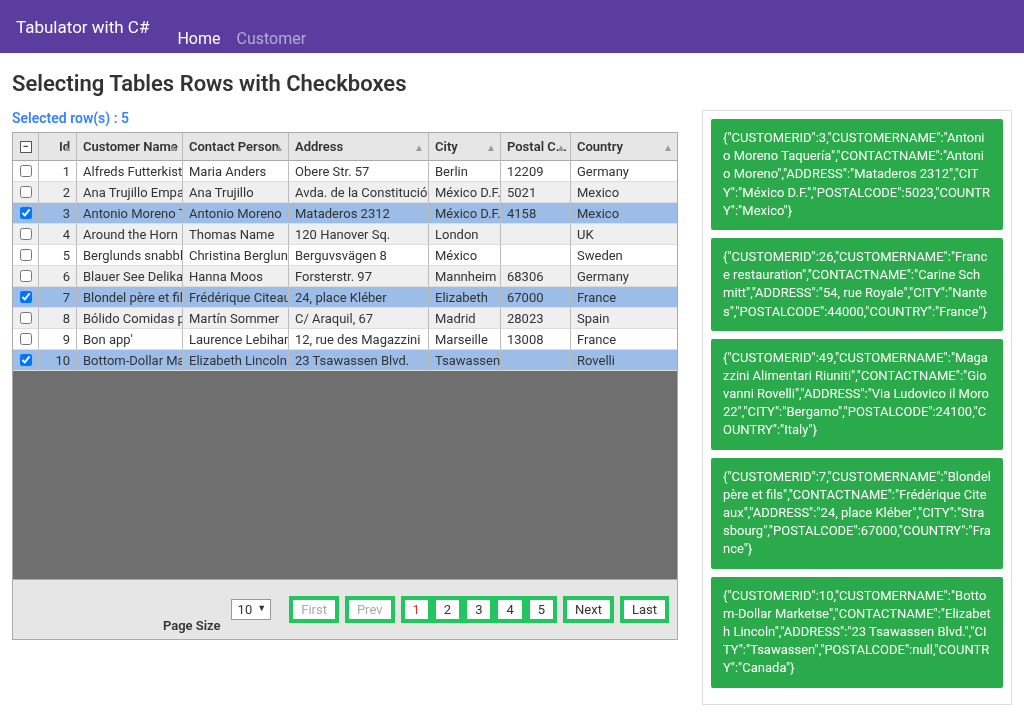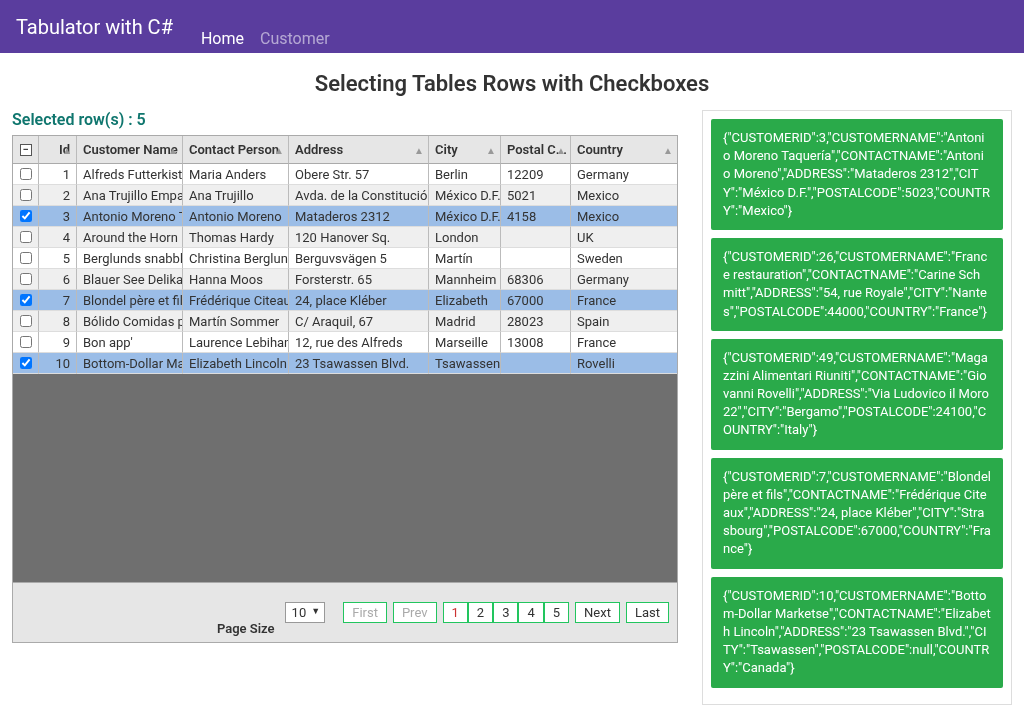--- a/index.html
+++ b/index.html
@@ -1,26 +1,26 @@
 <!DOCTYPE html>
 <html><head>
 <meta charset="utf-8">
 <style>
   * { box-sizing: border-box; margin: 0; padding: 0; }
   body { font-family: -apple-system, BlinkMacSystemFont, "Segoe UI", Roboto, sans-serif; font-size: 13px; color: #333; background: #fff; }
   .navbar { background: #5a3d9e; color: #fff; display: flex; align-items: center; padding: 0 16px; height: 53px; }
-  .navbar .brand { font-size: 20px; font-weight: 400; margin-right: 28px; color:#fff;}
+  .navbar .brand { font-size: 17px; font-weight: 400; margin-right: 28px; color:#fff;}
   .navbar a { color: #fff; text-decoration: none; font-size: 16px; margin-right: 16px; margin-top: 24px; }
   .navbar a.dim { color: rgba(255,255,255,0.55); }
   .page { padding: 18px 12px; }
-  h2.title { text-align: center; font-size: 22px; font-weight: 600; color: #333; margin-bottom: 14px; }
+  h2.title { text-align: left; font-size: 22px; font-weight: 600; color: #333; margin-bottom: 14px; }
   .layout { display: flex; gap: 24px; align-items:flex-start; }
   .left { flex: 1 1 auto; }
   .right { flex: 0 0 310px; border:1px solid #ddd; padding:8px; min-height:500px; }
-  .selcount { color: #0f766e; font-weight: 600; font-size: 16px; margin-bottom: 6px; }
+  .selcount { color: #3b82f6; font-weight: 600; font-size: 14px; margin-bottom: 6px; }
   .grid { border: 1px solid #aaa; background: #7a7a7a; display:flex; flex-direction:column; height:508px;}
   .grid-header, .grid-row { display: flex; align-items: stretch; }
   .grid-header { background: #e6e6e6; color:#333; font-weight:600; }
   .cell { border-right: 1px solid #bbb; padding: 4px 6px; display:flex; align-items:center; white-space:nowrap; overflow:hidden; text-overflow:ellipsis; font-size:13px;}
   .grid-header .cell { border-bottom:1px solid #aaa; position:relative; padding:6px 6px;}
   .c-chk { flex: 0 0 26px; justify-content:center; }
   .c-id  { flex: 0 0 38px; justify-content: flex-end; }
   .c-name{ flex: 0 0 106px; }
   .c-contact{ flex: 0 0 106px; text-align: right;}
   .c-addr{ flex: 0 0 140px;}
@@ -31,21 +31,21 @@
   .grid-body { background:#fff; }
   .grid-row { background:#fff; }
   .grid-row.alt { background:#efefef; }
   .grid-row.sel { background:#9bbde7; }
   .grid-row .cell { border-bottom:1px solid #ddd; height:21px;}
   .grid-fill { flex:1 1 auto; background:#6f6f6f;}
   .grid-footer { background:#e6e6e6; border-top:1px solid #aaa; padding:6px 8px; display:flex; justify-content:flex-end; align-items:center; gap:6px;}
   .grid-footer .lbl { font-weight:600; margin-right:4px;margin-top:32px;}
   .pg-select { border:1px solid #999; background:#fff; padding:2px 18px 2px 6px; position:relative; font-size:13px;}
   .pg-select::after { content:"▼"; position:absolute; right:4px; top:3px; font-size:9px;}
-  .btn { border:1px solid #22c55e; background:#fff; padding:2px 8px; font-size:13px; cursor:pointer; color:#333;}
+  .btn { border:4px solid #22c55e; background:#fff; padding:2px 8px; font-size:13px; cursor:pointer; color:#333;}
   .btn.disabled { color:#aaa; cursor:default;}
   .btn.active { color:#cc3333; }
   .pg-nums { display:flex; }
   .pg-nums .btn { border-radius:0; }
   .json-card { background:#2aaa4a; color:#fff; padding:10px 12px; font-size:13px; line-height:1.4; margin-bottom:8px; border-radius:2px; word-break:break-all;}
   .footer { padding:18px 12px; color:#333; font-size:14px;}
   input[type=checkbox]{ width:12px; height:12px;}
   .hdr-toggle { width:12px; height:12px; border:1px solid #555; display:inline-flex; align-items:center; justify-content:center; font-size:11px; line-height:1; background:#fff;}
 </style>
 </head>
@@ -133,46 +133,46 @@
               <div class="cell c-city">México D.F.</div>
               <div class="cell c-post">4158</div>
               <div class="cell c-country">Mexico</div>
             </div>
             <div class="grid-row alt">
               <div class="cell c-chk">
                 <input type="checkbox" style="">
               </div>
               <div class="cell c-id">4</div>
               <div class="cell c-name">Around the Horn</div>
-              <div class="cell c-contact">Thomas Hardy</div>
+              <div class="cell c-contact">Thomas Name</div>
               <div class="cell c-addr">120 Hanover Sq.</div>
               <div class="cell c-city">London</div>
               <div class="cell c-post"></div>
               <div class="cell c-country">UK</div>
             </div>
             <div class="grid-row">
               <div class="cell c-chk">
                 <input type="checkbox" style="">
               </div>
               <div class="cell c-id">5</div>
               <div class="cell c-name">Berglunds snabbköp</div>
               <div class="cell c-contact">Christina Berglund</div>
-              <div class="cell c-addr">Berguvsvägen 5</div>
-              <div class="cell c-city">Martín</div>
+              <div class="cell c-addr">Berguvsvägen 8</div>
+              <div class="cell c-city">México</div>
               <div class="cell c-post"></div>
               <div class="cell c-country">Sweden</div>
             </div>
             <div class="grid-row alt">
               <div class="cell c-chk">
                 <input type="checkbox" style="">
               </div>
               <div class="cell c-id">6</div>
               <div class="cell c-name">Blauer See Delikatess...</div>
               <div class="cell c-contact">Hanna Moos</div>
-              <div class="cell c-addr">Forsterstr. 65</div>
+              <div class="cell c-addr">Forsterstr. 97</div>
               <div class="cell c-city">Mannheim</div>
               <div class="cell c-post">68306</div>
               <div class="cell c-country">Germany</div>
             </div>
             <div class="grid-row sel">
               <div class="cell c-chk">
                 <input type="checkbox" checked="" style="">
               </div>
               <div class="cell c-id">7</div>
               <div class="cell c-name">Blondel père et fils</div>
@@ -194,21 +194,21 @@
               <div class="cell c-post">28023</div>
               <div class="cell c-country">Spain</div>
             </div>
             <div class="grid-row">
               <div class="cell c-chk">
                 <input type="checkbox" style="">
               </div>
               <div class="cell c-id">9</div>
               <div class="cell c-name">Bon app'</div>
               <div class="cell c-contact">Laurence Lebihans</div>
-              <div class="cell c-addr">12, rue des Alfreds</div>
+              <div class="cell c-addr">12, rue des Magazzini</div>
               <div class="cell c-city">Marseille</div>
               <div class="cell c-post">13008</div>
               <div class="cell c-country">France</div>
             </div>
             <div class="grid-row sel">
               <div class="cell c-chk">
                 <input type="checkbox" checked="" style="">
               </div>
               <div class="cell c-id">10</div>
               <div class="cell c-name">Bottom-Dollar Mark...</div>

